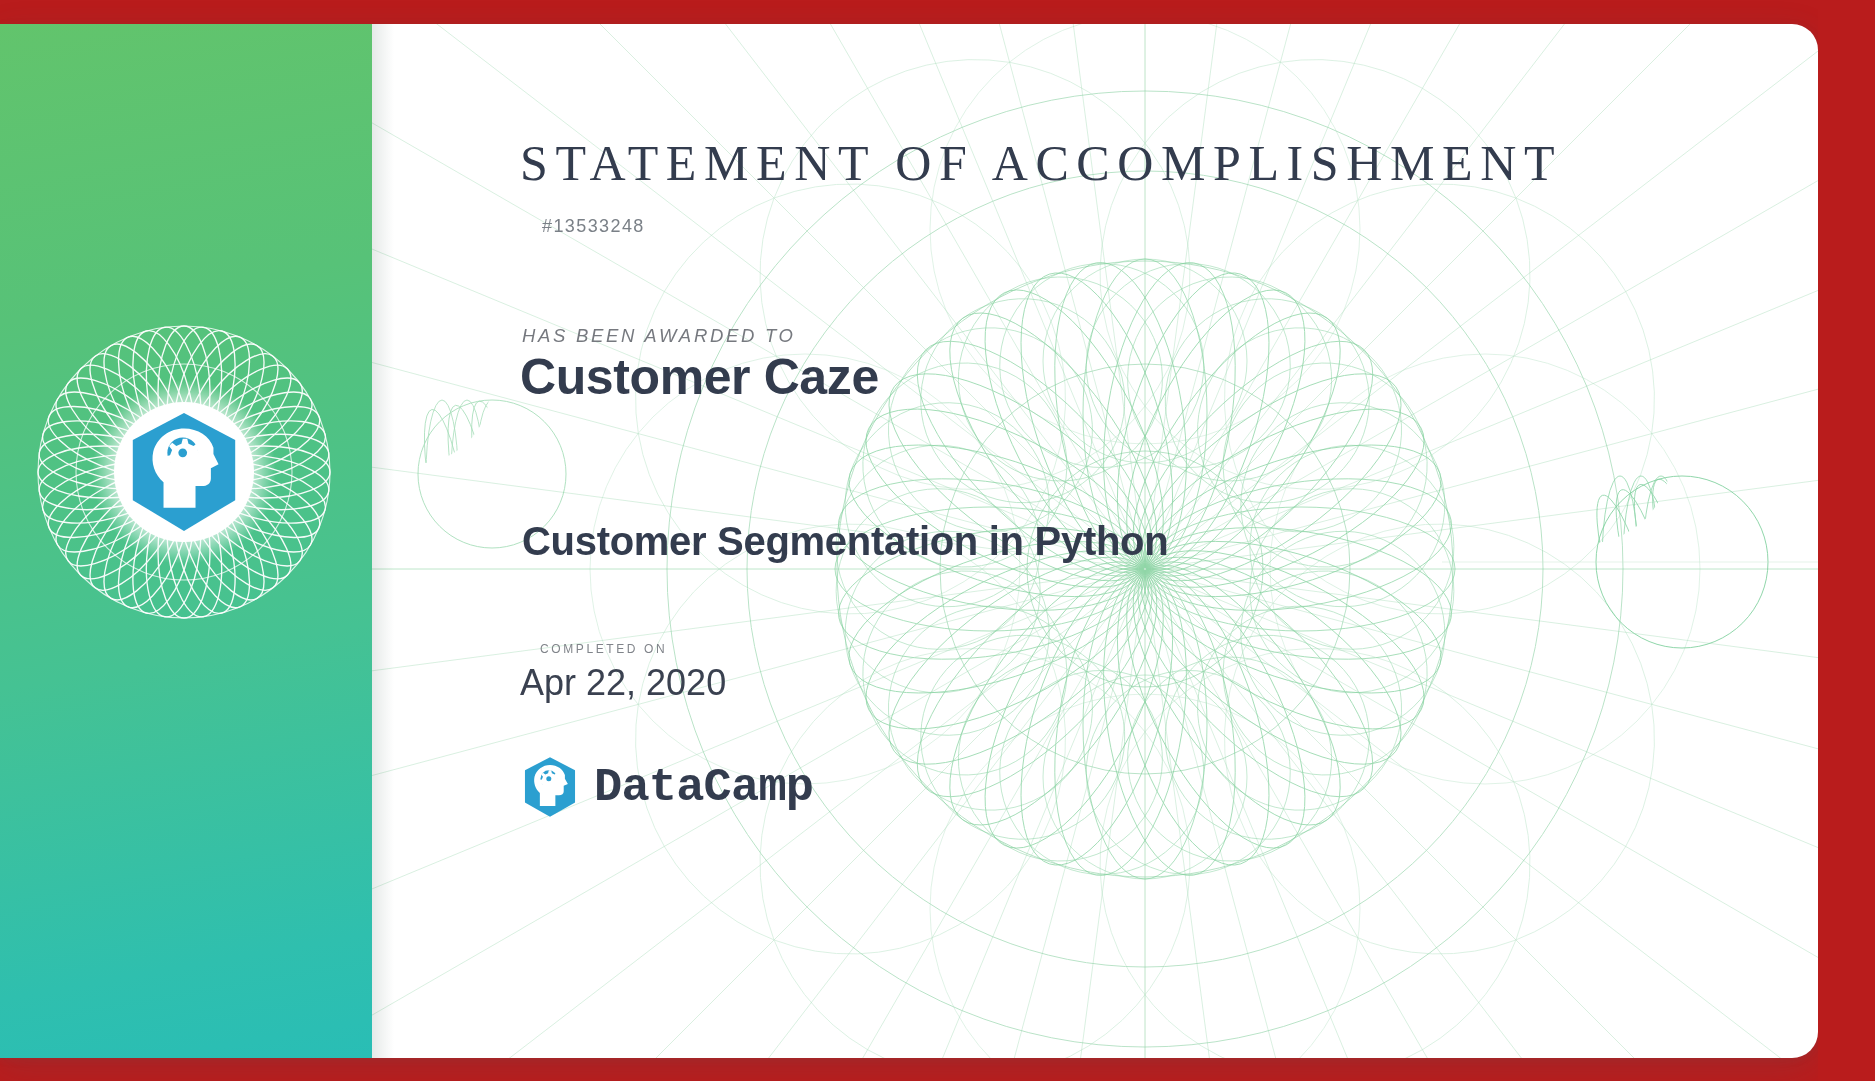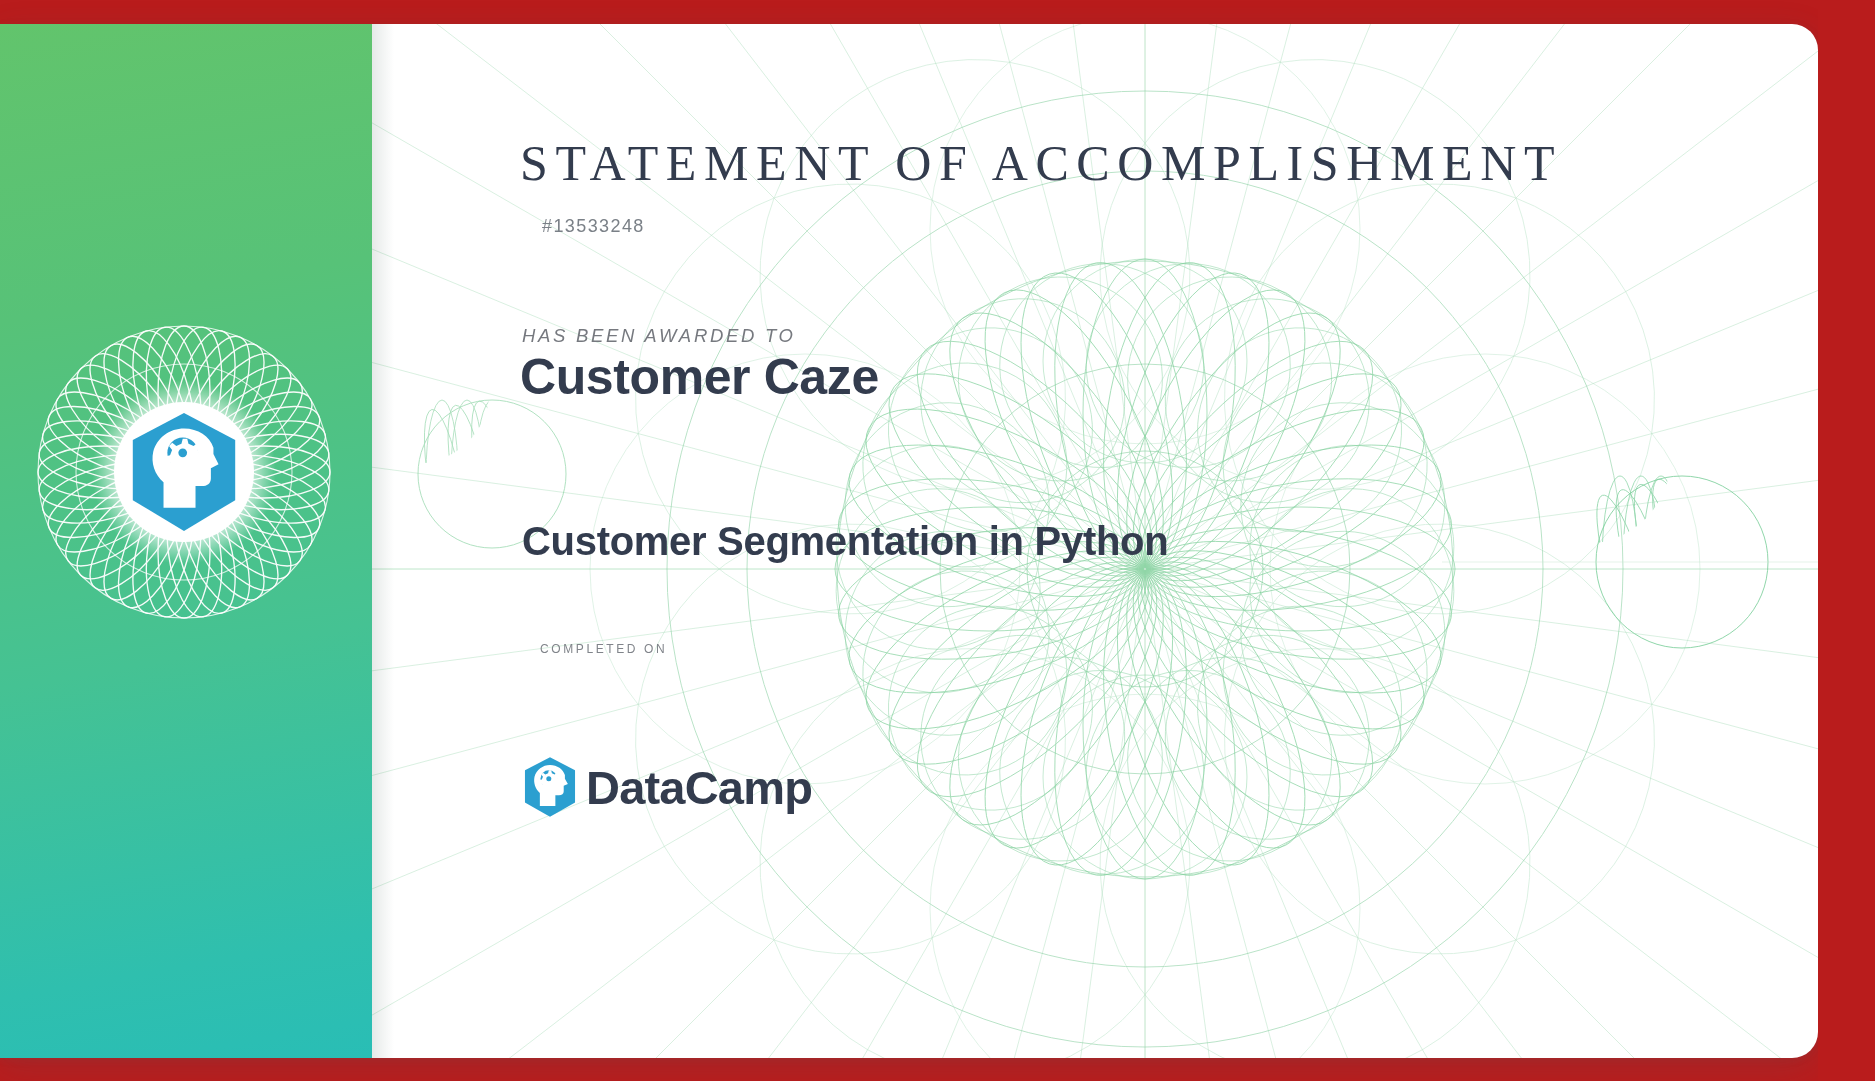--- a/index.html
+++ b/index.html
@@ -167,21 +167,22 @@
     white-space: nowrap;
   }
 
   
   .brand {
     position: absolute;
     left: 2px;
     top: 708px;
     display: flex;
     align-items: center;
-    gap: 8px;
+    gap: 16px;
+    font-family: Liberation Mono, monospace;
   }
   .brand-mark { width: 56px; height: 62px; display: block; }
   .brand-word {
     font-size: 47px;
     font-weight: 700;
     letter-spacing: -0.8px;
     color: #333c4e;
     line-height: 1;
   }
 </style>
@@ -722,20 +723,21 @@
 
         <div class="kicker kicker-awarded">HAS BEEN AWARDED TO</div>
 
         <div class="recipient">Customer Caze</div>
 
 
         <div class="course">Customer Segmentation in Python</div>
 
         <div class="kicker-small">COMPLETED ON</div>
 
+        <div class="date">Apr 22, 2020</div>
 
         <div class="brand">
           <svg class="brand-mark" viewBox="0 0 92 104" xmlns="http://www.w3.org/2000/svg">
             <path d="M46,2 L88,24 L88,78 L46,102 L4,78 L4,24 Z" fill="#2b9fd0"></path>
             <g fill="#ffffff">
               <path d="M29,84 L29,62 C21,55 18,45 20,35 C23,23 34,15 46,15
                        C58,15 68,22 71,32 L71,38 L76,47 L69,50 L69,59 C69,63 66,66 61,66
                        L55,66 L55,84 Z"></path>
               <circle cx="44" cy="38" r="14" fill="#2b9fd0"></circle>
               <path d="M44,24 l4,0 l1.2,5 l4.6,1.9 l3.9,-2.9 l3,3 l-2.9,3.9 l1.9,4.6 l5,1.2 l0,4

